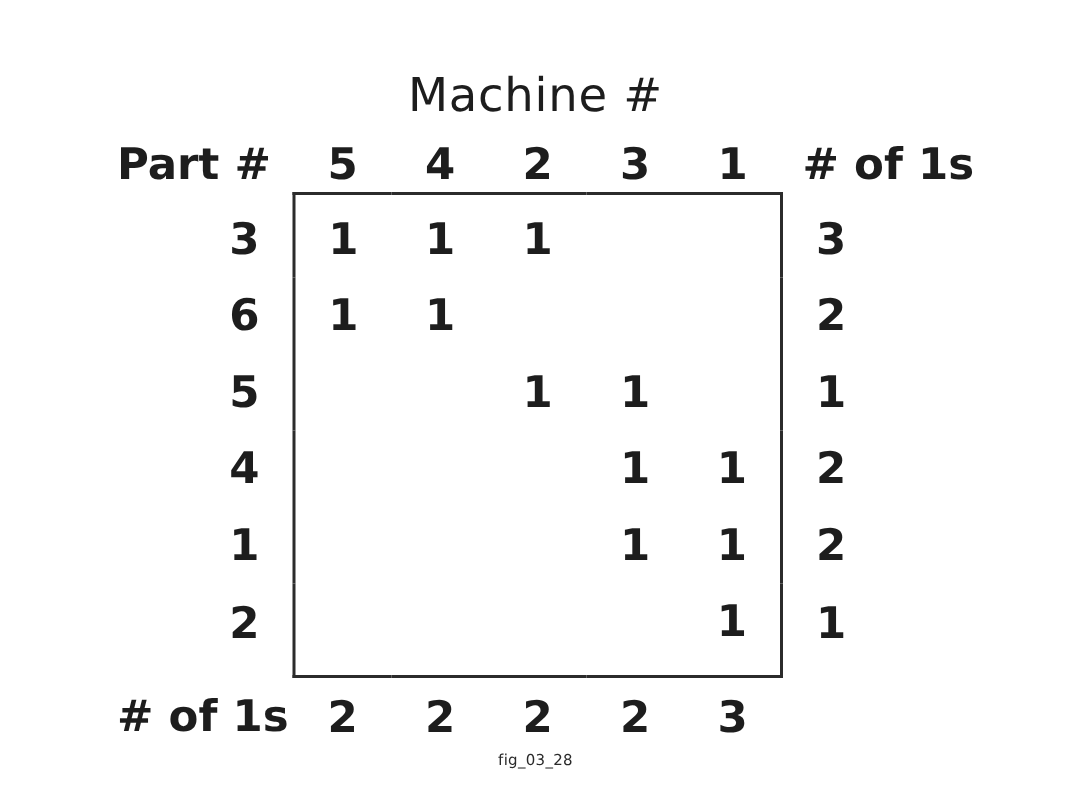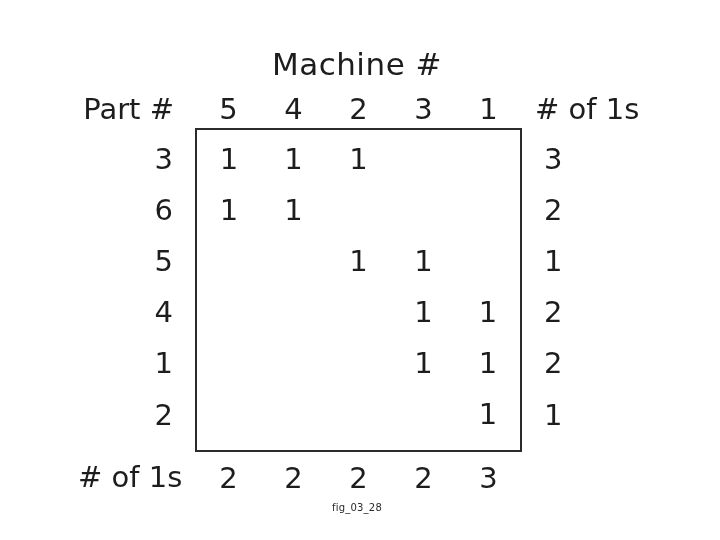--- a/index.html
+++ b/index.html
@@ -47,21 +47,21 @@
     border-collapse: collapse;
     table-layout: fixed;
     width: 580px;
   }
 
   table.matrix td {
     padding: 0;
     margin: 0;
     font-size: 29px;
     line-height: 29px;
-    font-weight: 400;
+    font-weight: 700;
     color: #1d1d1d;
     vertical-align: middle;
   }
 
   
   col.lbl   { width: 118px; }
   col.cell  { width: 65px;  }
   col.sum   { width: 137px; }
 
   

